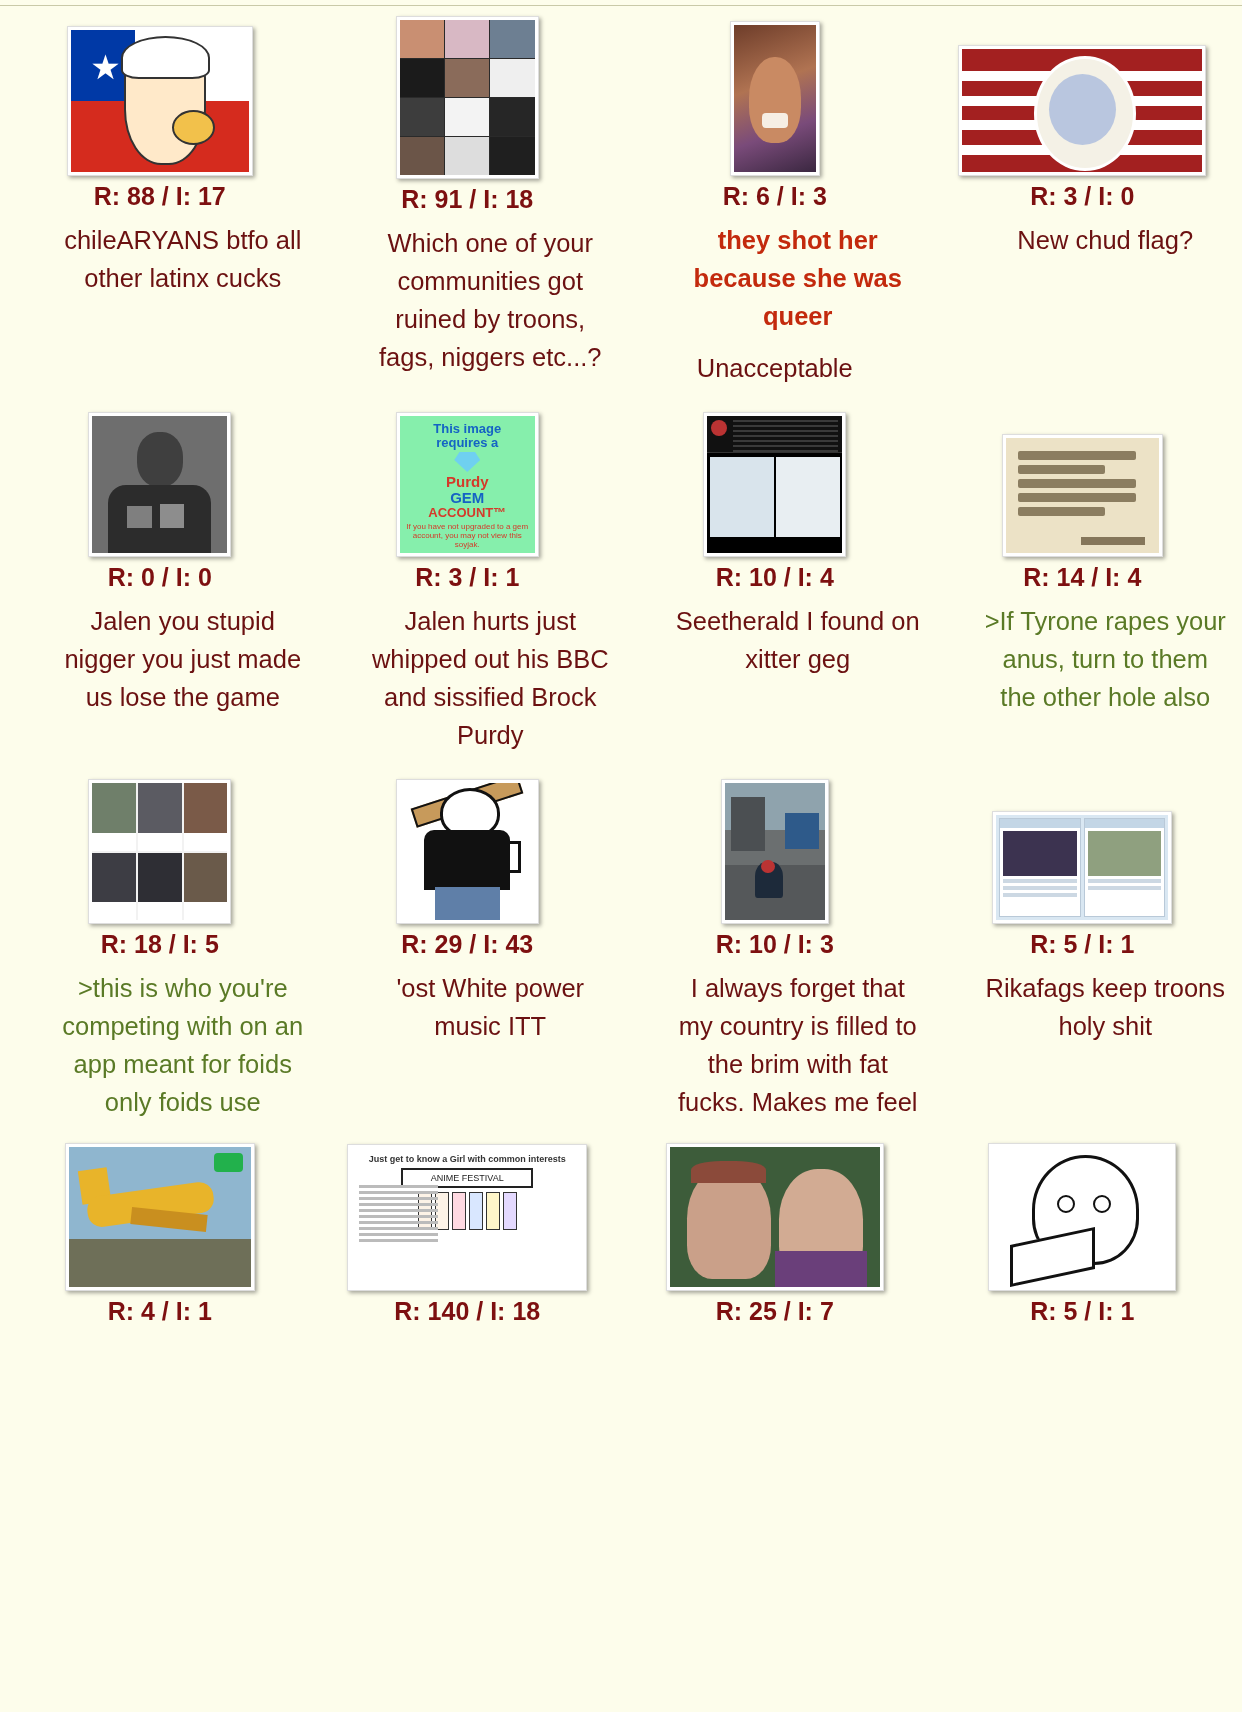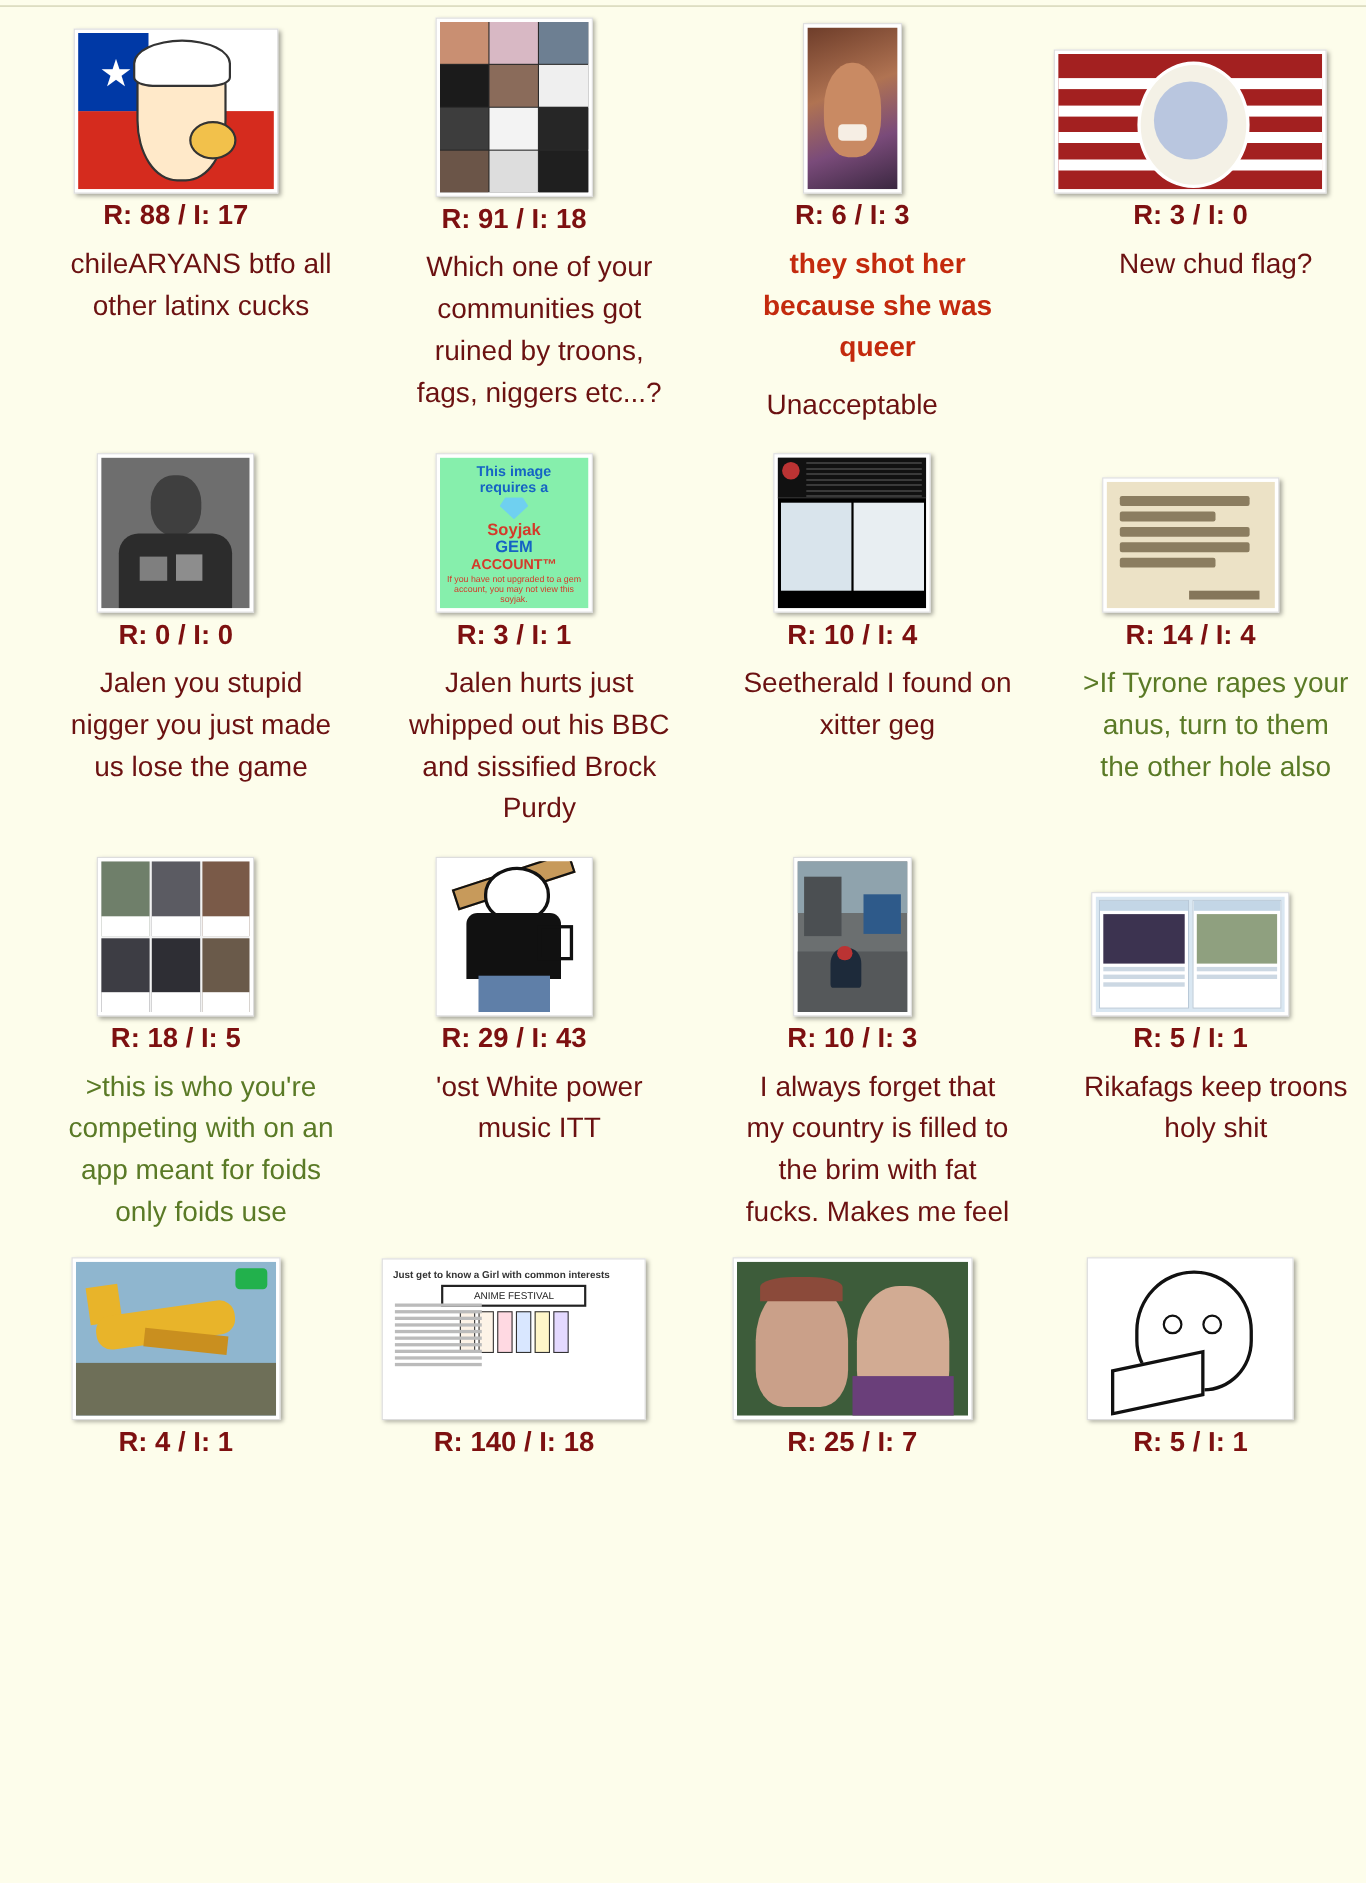--- a/index.html
+++ b/index.html
@@ -185,21 +185,21 @@
   .twoimg .pane .ln { height:4px; margin:3px; background:#ccd8e3; }
 
   .plane { width:100%; height:100%; background:#8fb6cf; position:relative; }
   .plane .grnd { position:absolute; bottom:0; left:0; width:100%; height:34%; background:#6e6f58; }
   .plane .body { position:absolute; left:10%; top:30%; width:70%; height:22%; background:#e8b42a; border-radius:14px; transform:rotate(-8deg); }
   .plane .tail { position:absolute; left:6%; top:16%; width:16%; height:24%; background:#e8b42a; transform:rotate(-8deg); }
   .plane .wing { position:absolute; left:34%; top:46%; width:42%; height:12%; background:#c98f1f; transform:rotate(6deg); }
   .plane .badge{ position:absolute; right:4%; top:4%; width:16%; height:14%; background:#22b14c; border-radius:4px; }
 
   .guide { width:100%; height:100%; background:#fff; position:relative; padding:6px; box-sizing:border-box; }
-  .guide .ttl { font-size:9px; font-weight:bold; color:#333; }
+  .guide .ttl { font-size:9px; text-align:center; font-weight:bold; color:#333; }
   .guide .banner { margin:4px auto; width:58%; height:16px; border:2px solid #222; font-size:9px; text-align:center; color:#222; line-height:16px; font-weight:normal; }
   .guide .figs { display:flex; gap:3px; justify-content:center; margin-top:4px; }
   .guide .figs span { display:block; width:12px; height:36px; border:1px solid #333; background:#fdf3e7; }
   .guide .figs span:nth-child(3){background:#ffd9e2}
   .guide .figs span:nth-child(4){background:#d9e7ff}
   .guide .figs span:nth-child(5){background:#fff6c9}
   .guide .figs span:nth-child(6){background:#e4d9ff}
   .guide .col { position:absolute; left:8px; top:34px; width:34%; }
   .guide .col i { display:block; height:3px; background:#bbb; margin:3px 0; }
 
@@ -312,21 +312,21 @@
       <div class="stats">R: 0 / I: 0</div>
       <div class="title">Jalen you stupid nigger you just made us lose the game</div>
     </div>
     <div class="cell">
       <div class="thumb-wrap">
         <div class="thumb" style="width: 143px; height: 145px;">
           <div class="thumb-inner">
             <div class="gemcard">
               <div class="l1">This image<br>requires a</div>
               <div class="gem"></div>
-              <div class="l2">Soyjak</div>
+              <div class="l2">Purdy</div>
               <div class="l3">GEM</div>
               <div class="l4">ACCOUNT™</div>
               <div class="fine">If you have not upgraded to a gem account, you may not view this soyjak.</div>
             </div>
           </div>
         </div>
       </div>
       <div class="stats">R: 3 / I: 1</div>
       <div class="title">Jalen hurts just whipped out his BBC and sissified Brock Purdy</div>
     </div>

